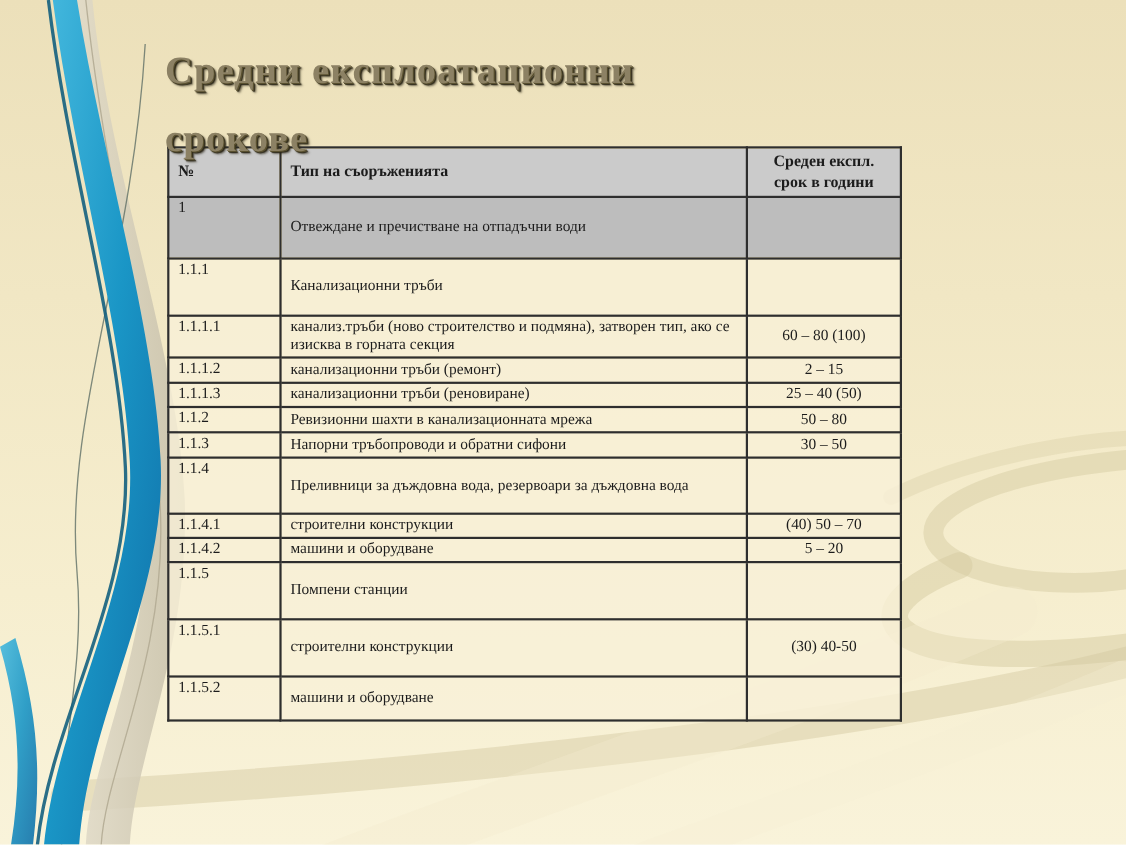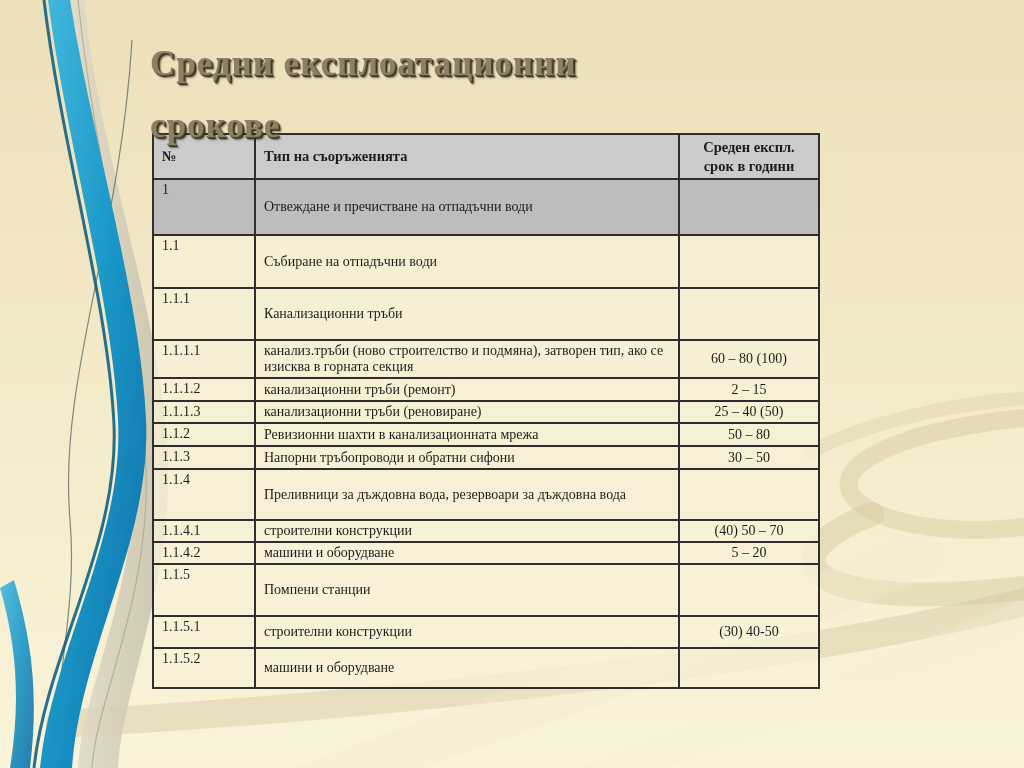--- a/index.html
+++ b/index.html
@@ -113,25 +113,20 @@
           <th class="c-type">Тип на съоръженията</th>
           <th class="c-term">Среден експл. срок в години</th>
         </tr>
       </thead>
       <tbody>
           <tr class="shaded" style="height: 56px;">
       <td class="num">1</td>
       <td class="type">Отвеждане и пречистване на отпадъчни води</td>
       <td class="term"></td>
     </tr>
-          <tr style="height: 53px;">
-      <td class="num">1.1</td>
-      <td class="type">Събиране на отпадъчни води</td>
-      <td class="term"></td>
-    </tr>
           <tr style="height: 52px;">
       <td class="num">1.1.1</td>
       <td class="type">Канализационни тръби</td>
       <td class="term"></td>
     </tr>
           <tr style="height: 37px;">
       <td class="num">1.1.1.1</td>
       <td class="type">канализ.тръби (ново строителство и подмяна), затворен тип, ако се изисква в горната секция</td>
       <td class="term">60 – 80 (100)</td>
     </tr>
@@ -168,21 +163,21 @@
           <tr style="height: 22px;">
       <td class="num">1.1.4.2</td>
       <td class="type">машини и оборудване</td>
       <td class="term">5 – 20</td>
     </tr>
           <tr style="height: 52px;">
       <td class="num">1.1.5</td>
       <td class="type">Помпени станции</td>
       <td class="term"></td>
     </tr>
-          <tr style="height: 32px;">
+          <tr style="height: 52px;">
       <td class="num">1.1.5.1</td>
       <td class="type">строителни конструкции</td>
       <td class="term">(30) 40-50</td>
     </tr>
           <tr style="height: 40px; margin-left: 18px;">
       <td class="num">1.1.5.2</td>
       <td class="type">машини и оборудване</td>
       <td class="term"></td>
     </tr>
         </tbody>

